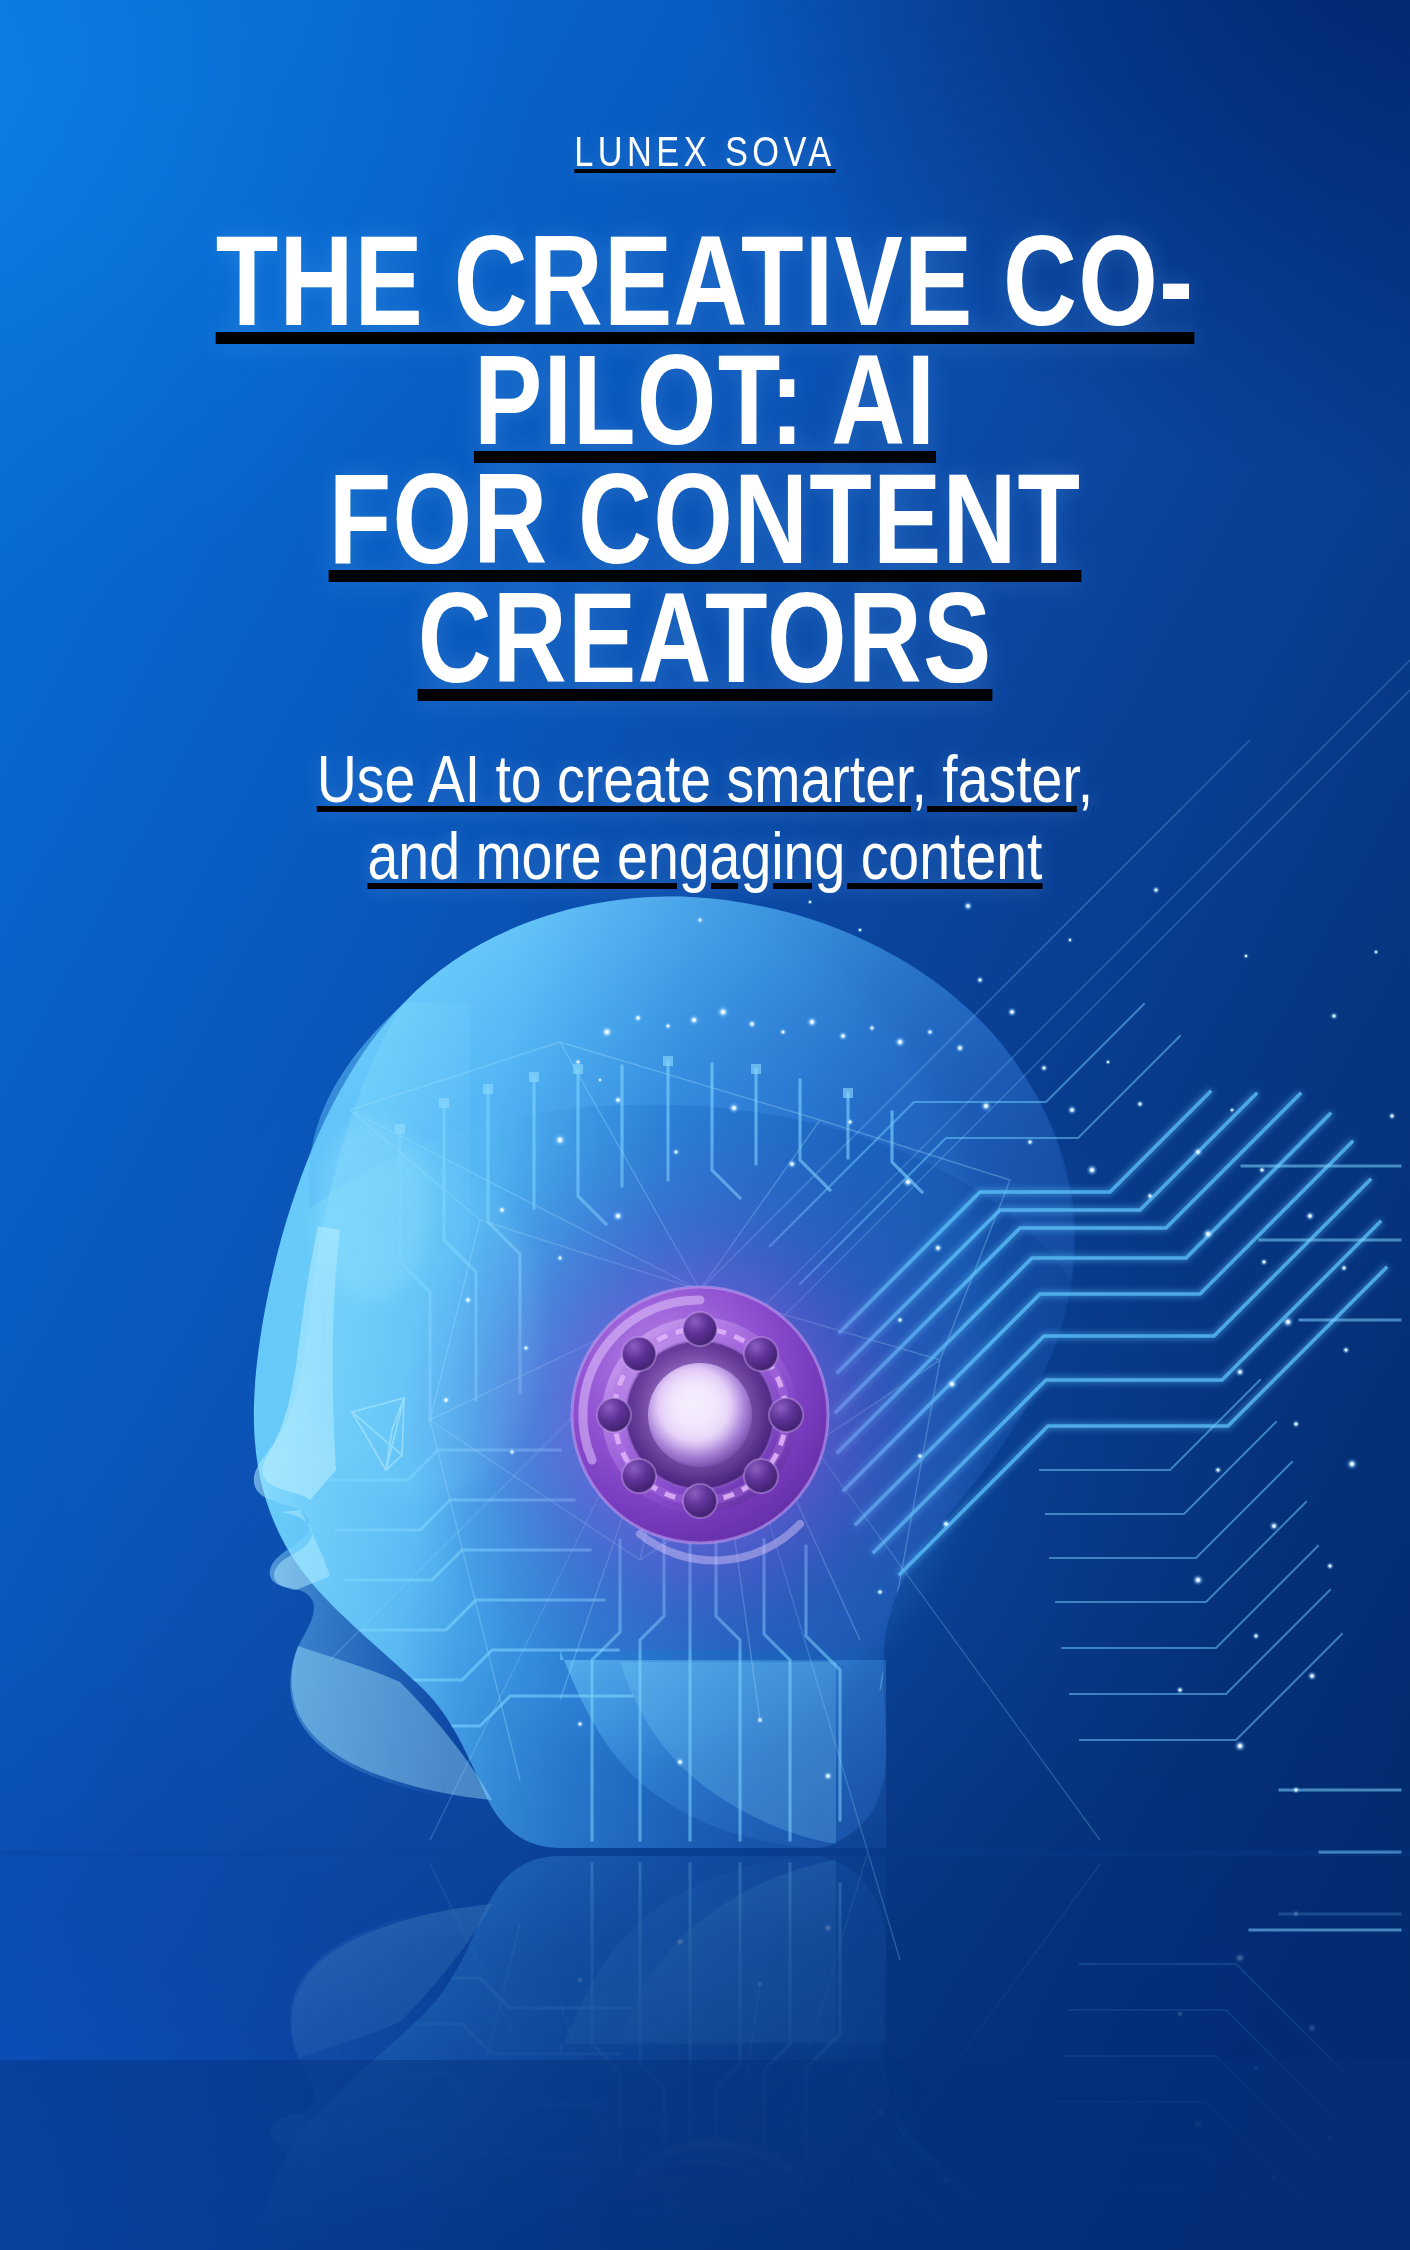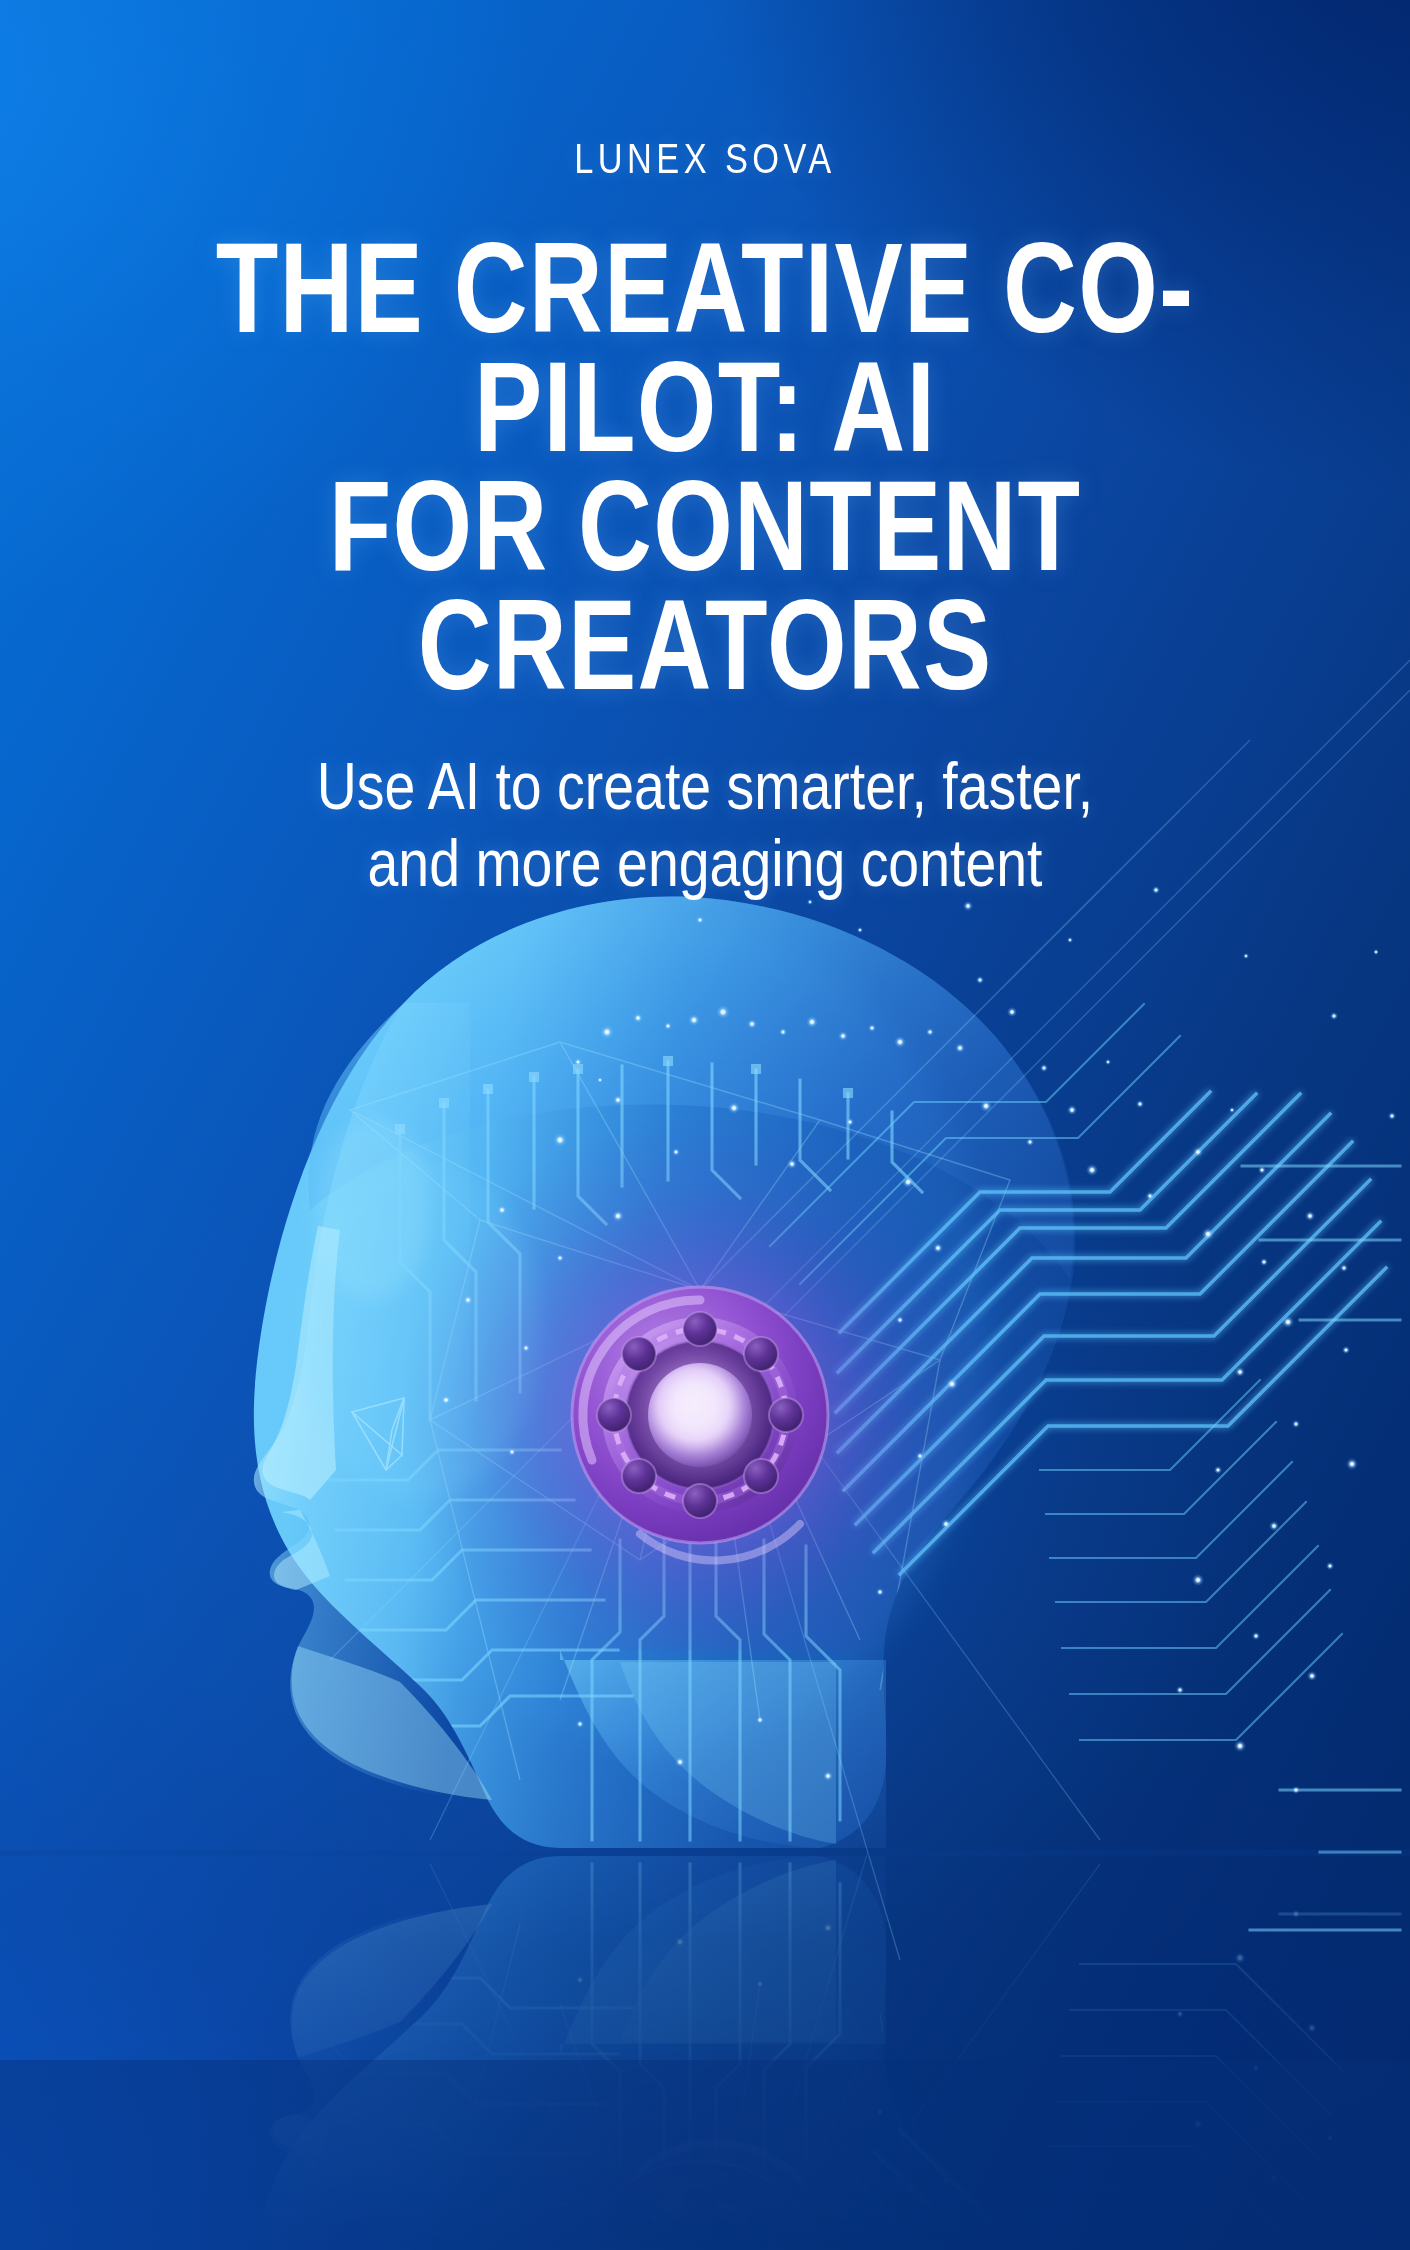--- a/index.html
+++ b/index.html
@@ -58,23 +58,24 @@
     position: absolute;
     inset: 0;
     background: radial-gradient(ellipse 760px 620px at 46% 66%,
       rgba(28,104,214,0.30) 0%, rgba(22,92,200,0.14) 48%, rgba(20,88,195,0) 80%);
   }
 
   
   .text-block {
     position: absolute;
     left: 0; right: 0;
-    top: 9px;
+    top: 2px;
     text-align: center;
     z-index: 40;
+    text-decoration: underline;
   }
   .author {
     margin: 0;
     padding-top: 128px;
     color: #ffffff;
     font-size: 43px;
     font-weight: 400;
     letter-spacing: 5.5px;
     line-height: 1;
     transform: scaleX(0.80);

